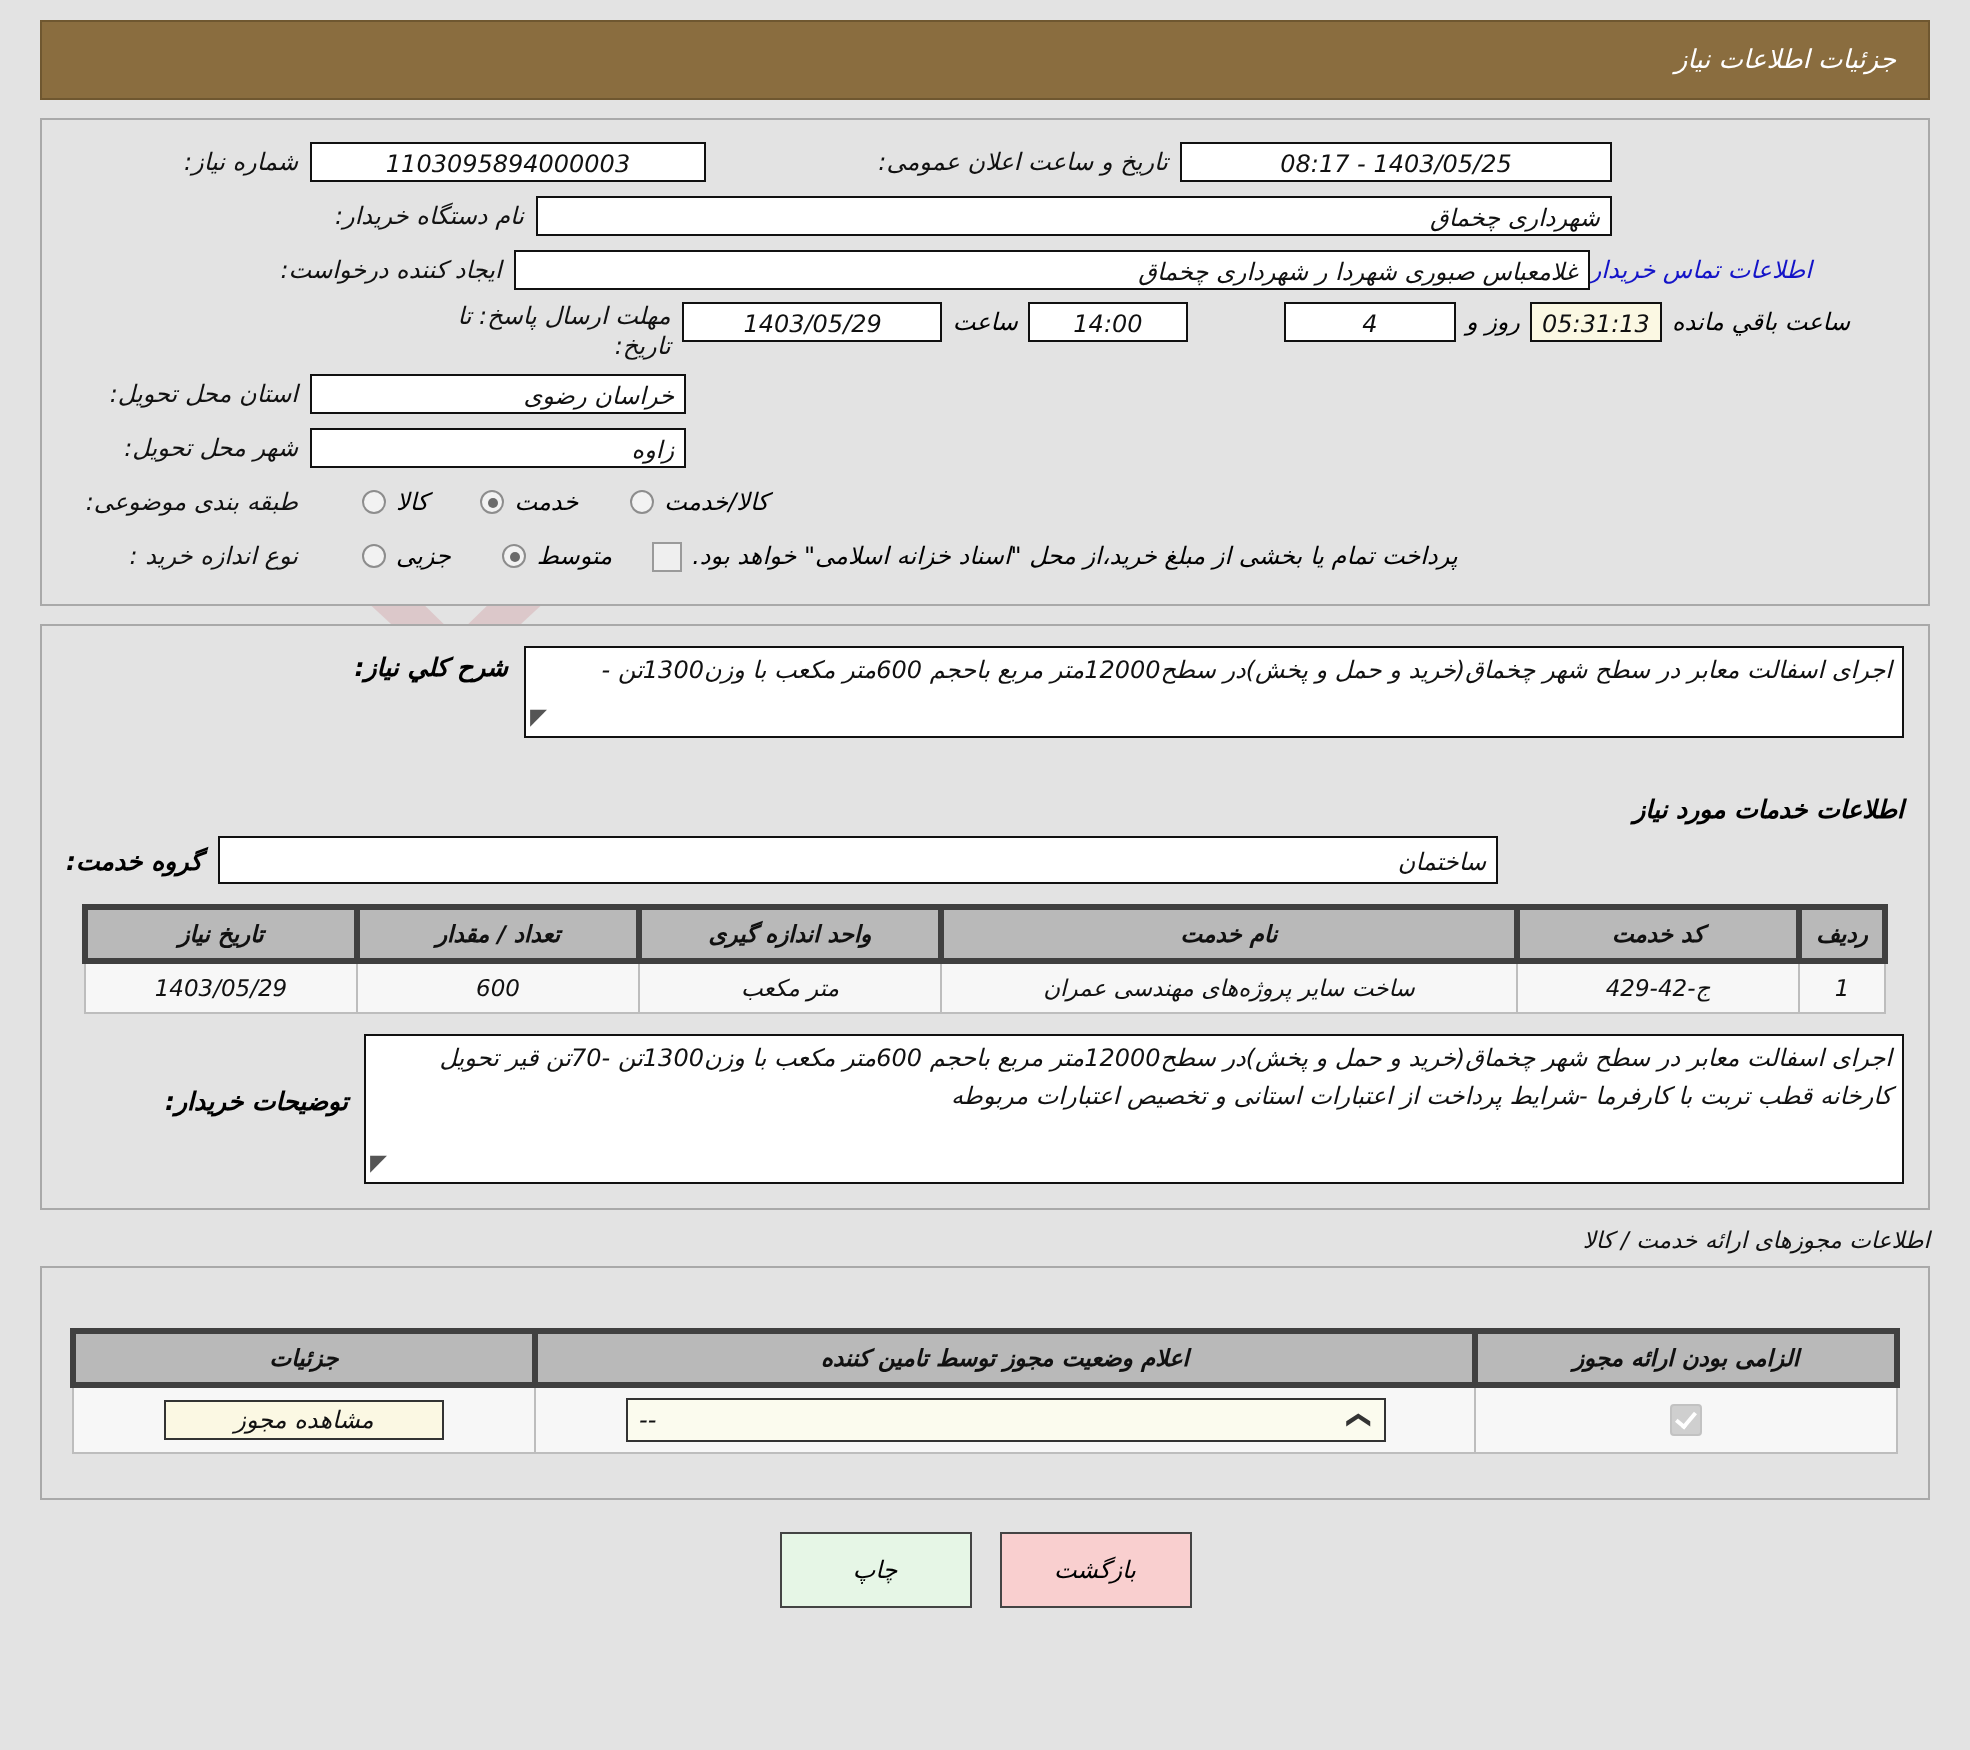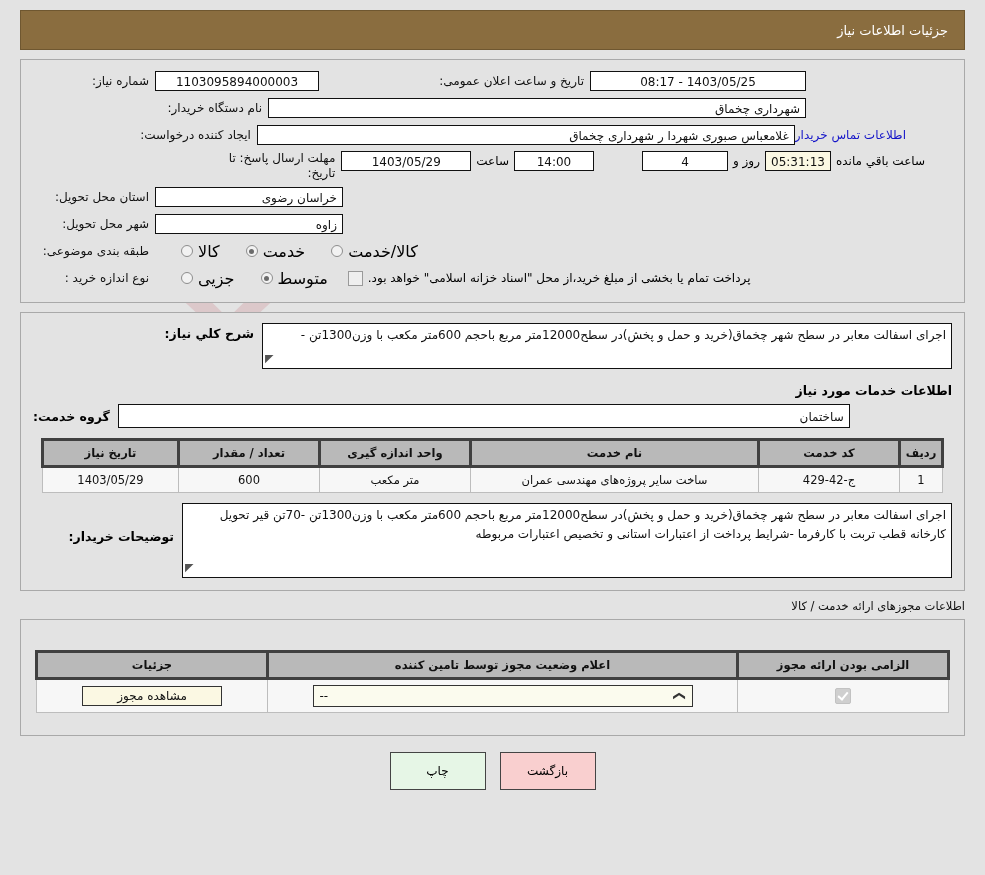--- a/index.html
+++ b/index.html
@@ -59,21 +59,21 @@
   .wm-v {
     position: absolute;
     left: 430px;
     top: 318px;
     font-size: 66px;
     font-weight: bold;
     color: rgba(205,140,145,0.35);
     direction: ltr;
   }
 
-  .layer { position: relative; z-index: 2; }
+  .layer { position: relative; z-index: 2; font-style: italic; }
 
   
   .app-header {
     margin: 10px 20px 0 20px;
     height: 40px;
     background: #8a6d3f;
     border: 1px solid #6f5730;
     display: flex;
     align-items: center;
     justify-content: flex-start;
@@ -150,21 +150,21 @@
   }
   .radio.on::after {
     content: "";
     position: absolute;
     left: 2.5px; top: 2.5px;
     width: 5px; height: 5px;
     border-radius: 50%;
     background: #6b6b6b;
   }
   .radio-group { display: inline-flex; align-items: center; gap: 5px; margin-left: 26px; }
-  .radio-group span { font-size: 16px; }
+  .radio-group span { font-size: 12px; }
 
   .chk-sq {
     display: inline-block;
     width: 13px; height: 13px;
     border: 1px solid #9a9a9a;
     background: #efefef;
     vertical-align: middle;
   }
 
   
@@ -310,21 +310,21 @@
     <div class="title">جزئیات اطلاعات نیاز</div>
   </div>
 
   <div class="panel" style="padding-top:10px;padding-bottom:8px;">
 
     <div class="frow">
       <div style="width:148px"></div>
       <div class="box" style="width:216px">1403/05/25 - 08:17</div>
       <div class="lbl" style="width:205px;text-align:right;padding:0 6px 0 0">تاریخ و ساعت اعلان عمومی:</div>
       <div style="flex:1"></div>
-      <div class="box" style="width:164px">1103095894000003</div>
+      <div class="box" style="width:198px">1103095894000003</div>
       <div class="lbl-w lbl" style="text-align:right;padding:0 6px 0 0">شماره نیاز:</div>
     </div>
 
     <div class="frow">
       <div style="width:148px"></div>
       <div class="box rtl-text" style="width:538px">شهرداری چخماق</div>
       <div class="lbl-w lbl" style="text-align:right;padding:0 6px 0 0">نام دستگاه خریدار:</div>
     </div>
 
     <div class="frow">
@@ -400,25 +400,25 @@
   <div class="panel" style="padding:10px 12px 12px 12px;">
 
     <div style="display:flex;align-items:flex-start;">
       <div class="ta" style="width:690px;height:46px;">
         <span>اجرای اسفالت معابر در سطح شهر چخماق(خرید و حمل و پخش)در سطح12000متر مربع باحجم 600متر مکعب با وزن1300تن -</span>
         <span class="grip">◥</span>
       </div>
       <div class="strong-lbl" style="margin-right:8px;padding-top:3px;">شرح كلي نياز:</div>
     </div>
 
-    <div class="section-title" style="margin-top:14px;">اطلاعات خدمات مورد نیاز</div>
+    <div class="section-title" style="margin-top:28px;">اطلاعات خدمات مورد نیاز</div>
 
     <div style="display:flex;align-items:center;margin-bottom:10px;">
       <div style="flex:1"></div>
-      <div class="box rtl-text" style="width:732px;height:24px;line-height:24px;padding-left:44px;">ساختمان</div>
+      <div class="box rtl-text" style="width:640px;height:24px;line-height:24px;padding-left:44px;">ساختمان</div>
       <div class="strong-lbl" style="margin-right:8px;">گروه خدمت:</div>
     </div>
 
     <div class="grid-wrap">
       <table class="grid">
         <thead>
           <tr>
             <th style="width:32px">ردیف</th>
             <th style="width:130px">کد خدمت</th>
             <th>نام خدمت</th>

